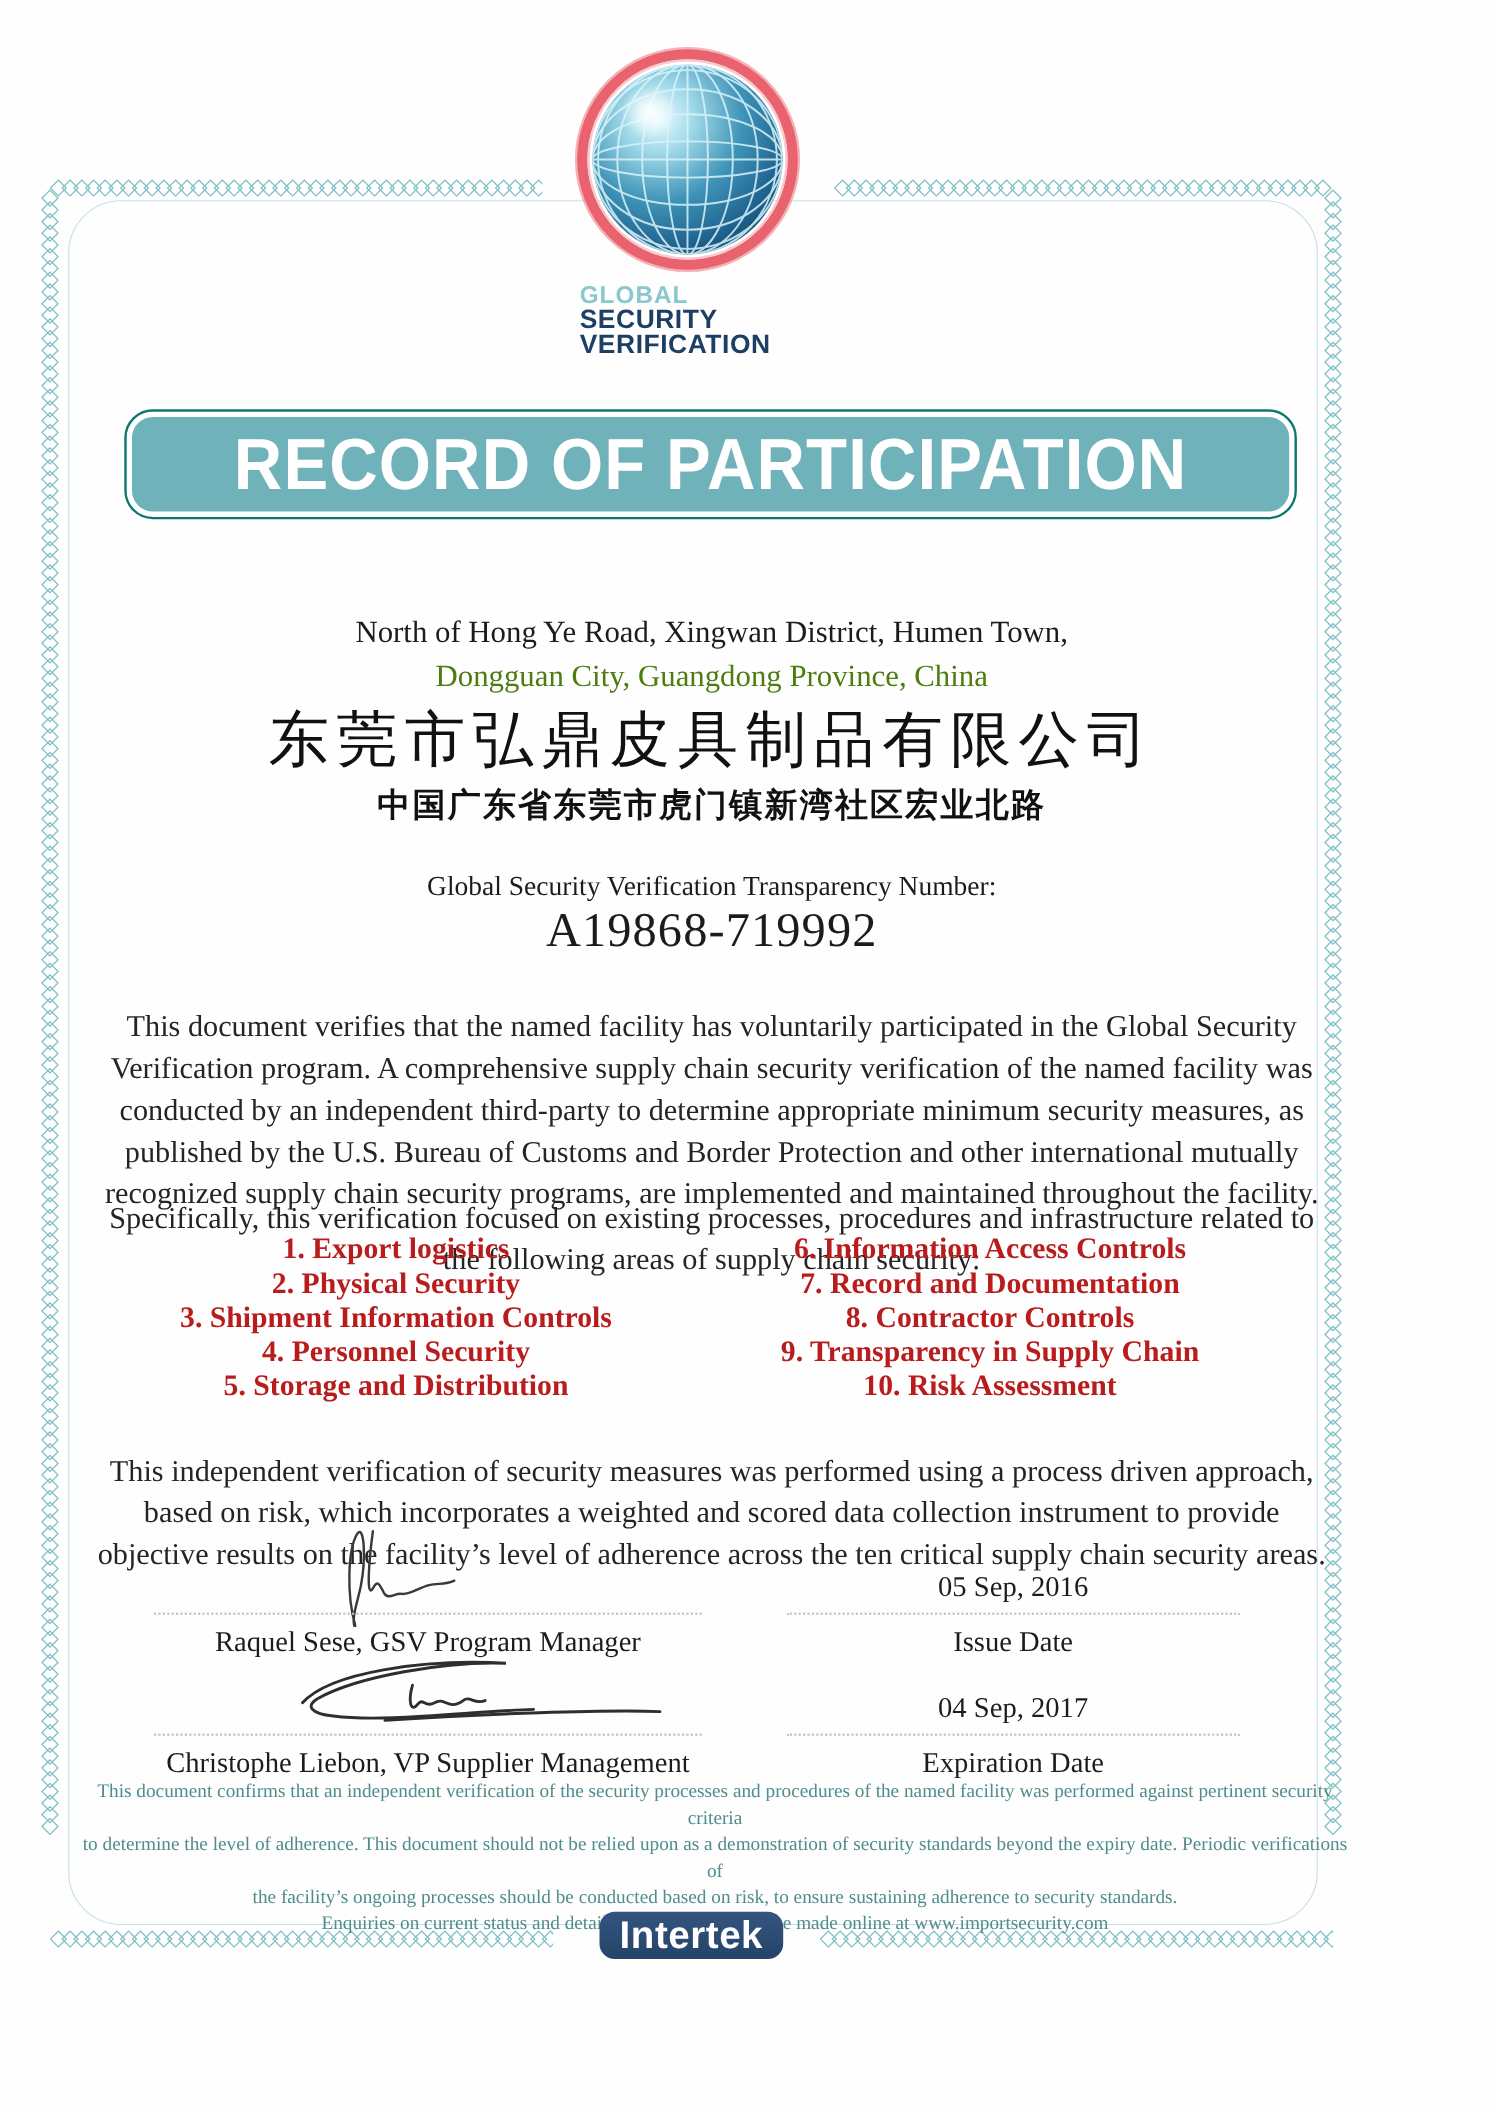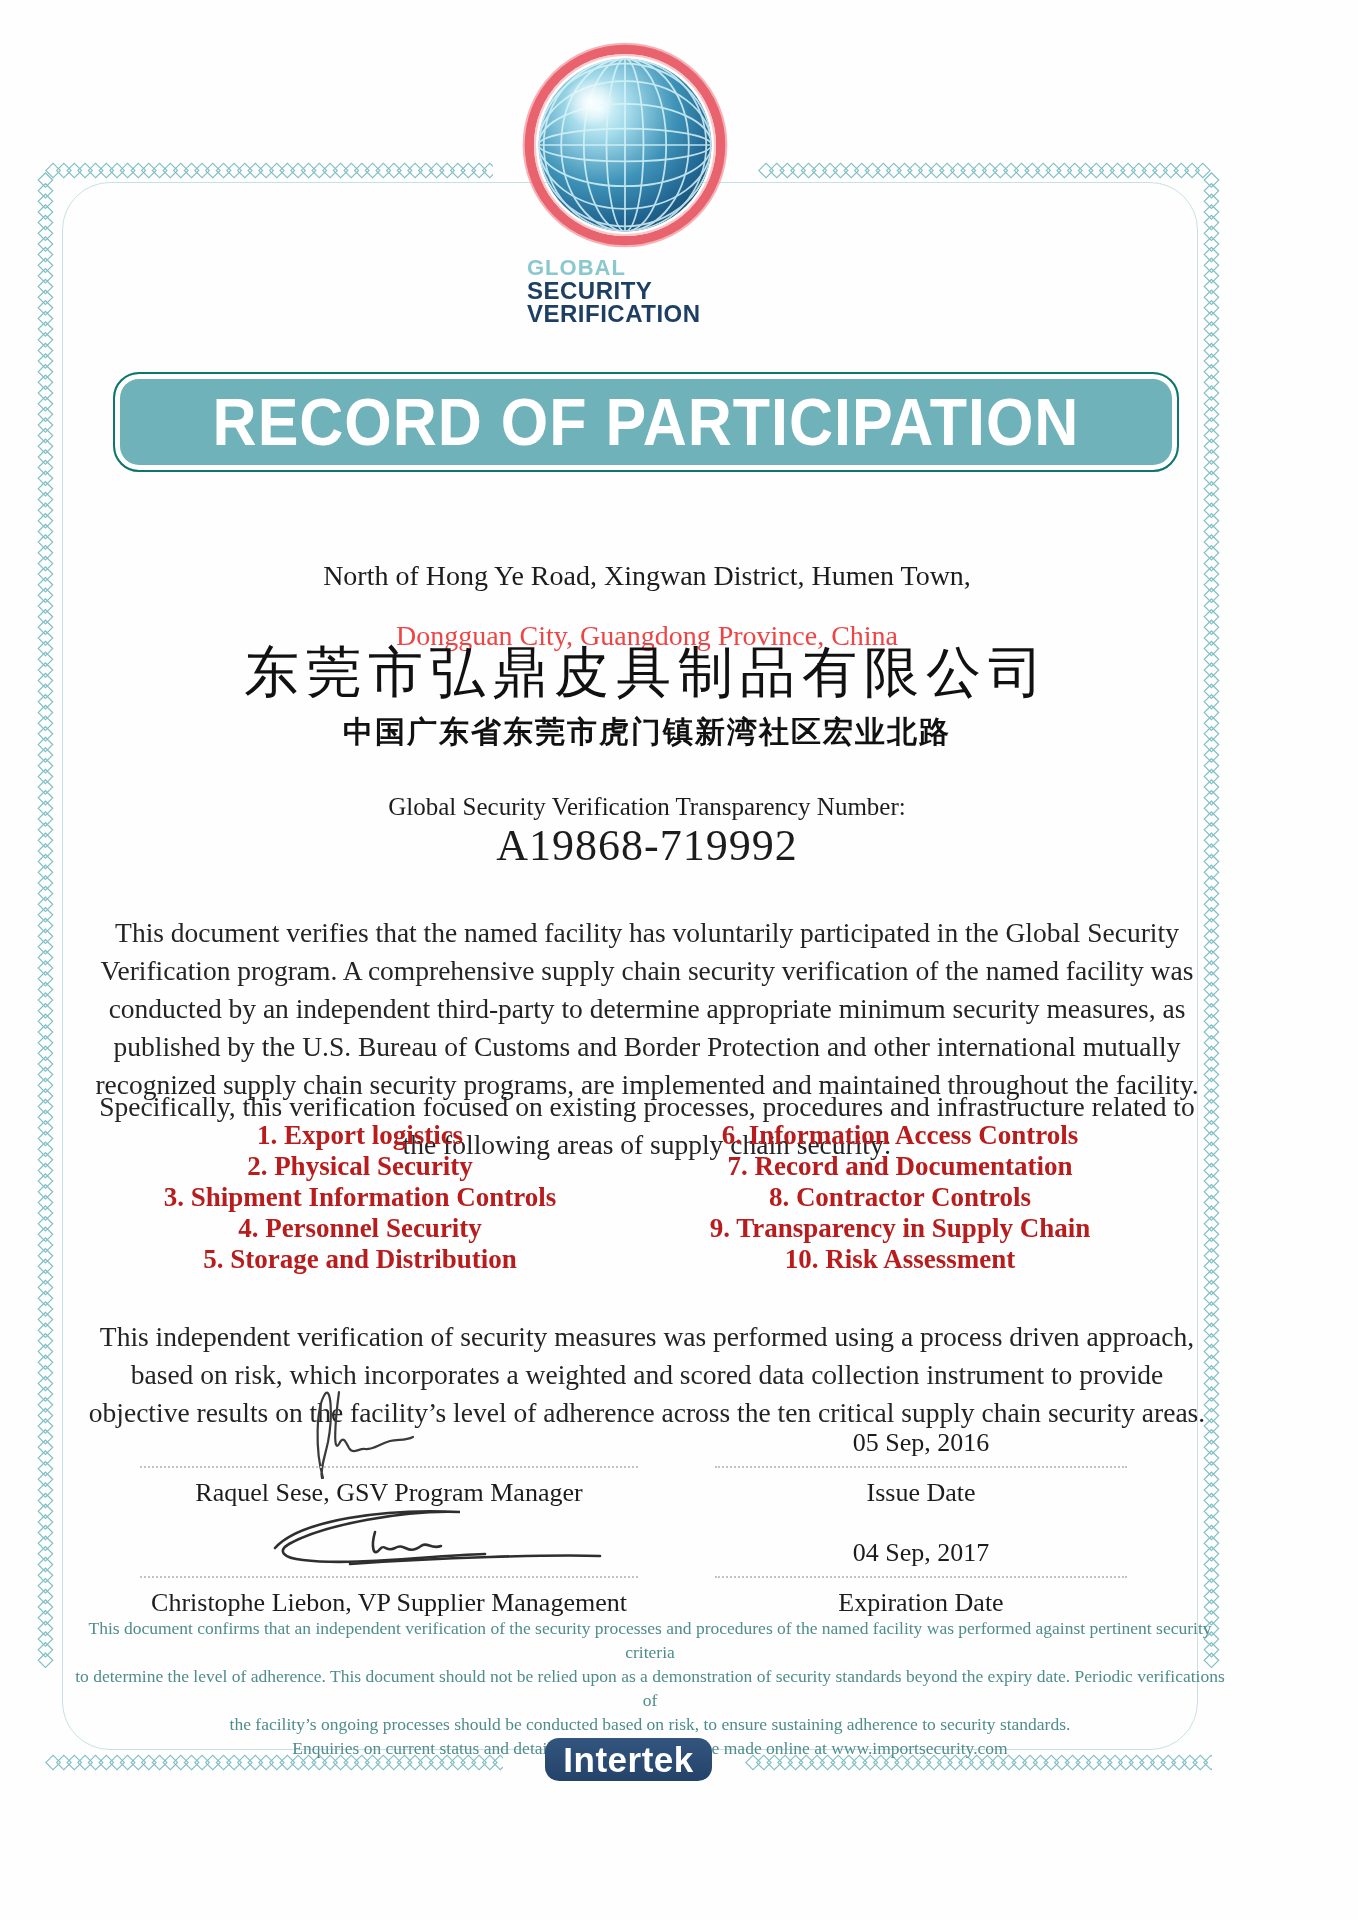--- a/index.html
+++ b/index.html
@@ -22,21 +22,21 @@
   .banner{position:absolute;left:113px;top:372px;width:1062px;height:96px;
           background:#6fb2ba;border:2px solid #0f766e;border-radius:26px;
           box-shadow:inset 0 0 0 5px #ffffff;
           display:flex;align-items:center;justify-content:center;}
   .banner span{color:#ffffff;font-family:"Liberation Sans","DejaVu Sans",sans-serif;
                font-weight:bold;font-size:61px;letter-spacing:1px;transform:scaleY(1.08);}
   
   .cx{position:absolute;left:0;width:1294px;text-align:center;}
   .co-name{top:496px;font-size:45px;color:#141414;}
   .addr1{top:560px;font-size:28px;color:#1c1c1c;}
-  .addr2{top:620px;font-size:28px;color:#ef4444;}
+  .addr2{top:600px;font-size:28px;color:#4d7c0f;}
   .cn-name{top:636px;font-size:55px;letter-spacing:7px;color:#111;}
   .cn-addr{top:712px;font-size:30px;font-weight:600;letter-spacing:2px;color:#111;}
   .reg-label{top:793px;font-size:25px;color:#1c1c1c;}
   .reg-num{top:820px;font-size:44px;letter-spacing:1px;color:#1c1c1c;}
   .para{position:absolute;text-align:center;font-size:27.5px;line-height:38px;color:#242424;}
   .p1{left:87px;top:886px;width:1120px;}
   .p2{left:87px;top:1060px;width:1120px;}
   .p3{left:77px;top:1290px;width:1140px;}
   
   .areas-col{position:absolute;top:1120px;width:600px;text-align:center;

